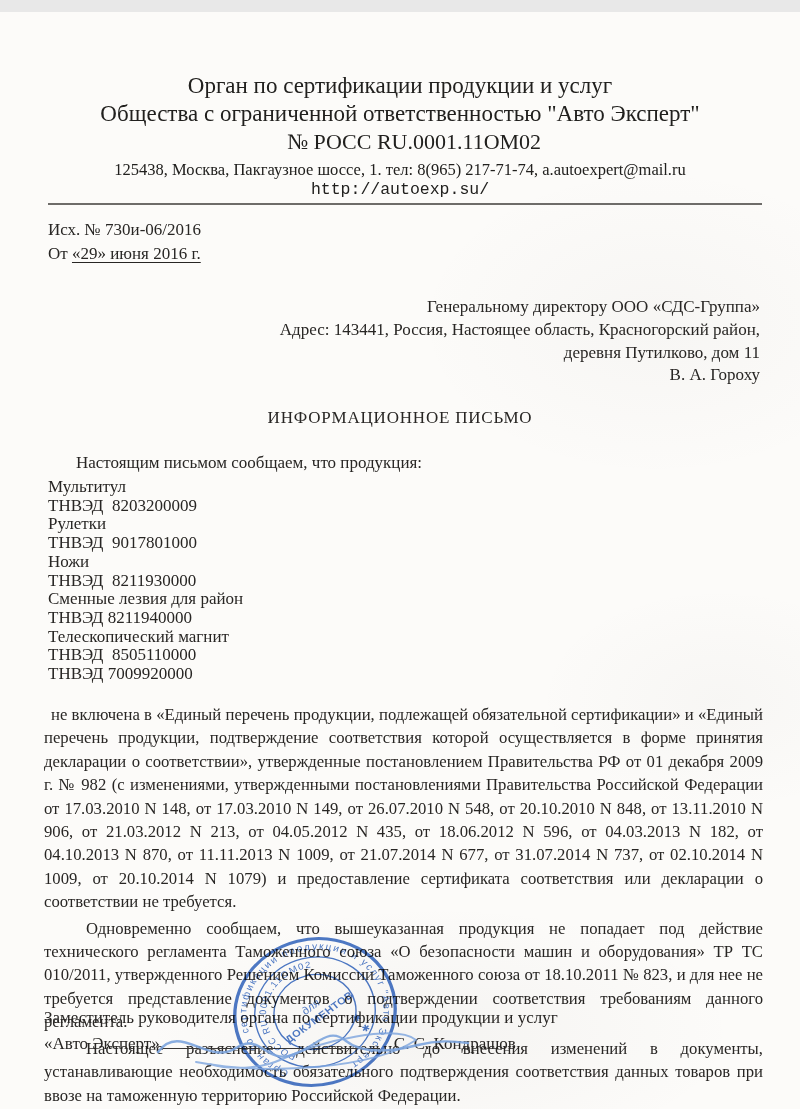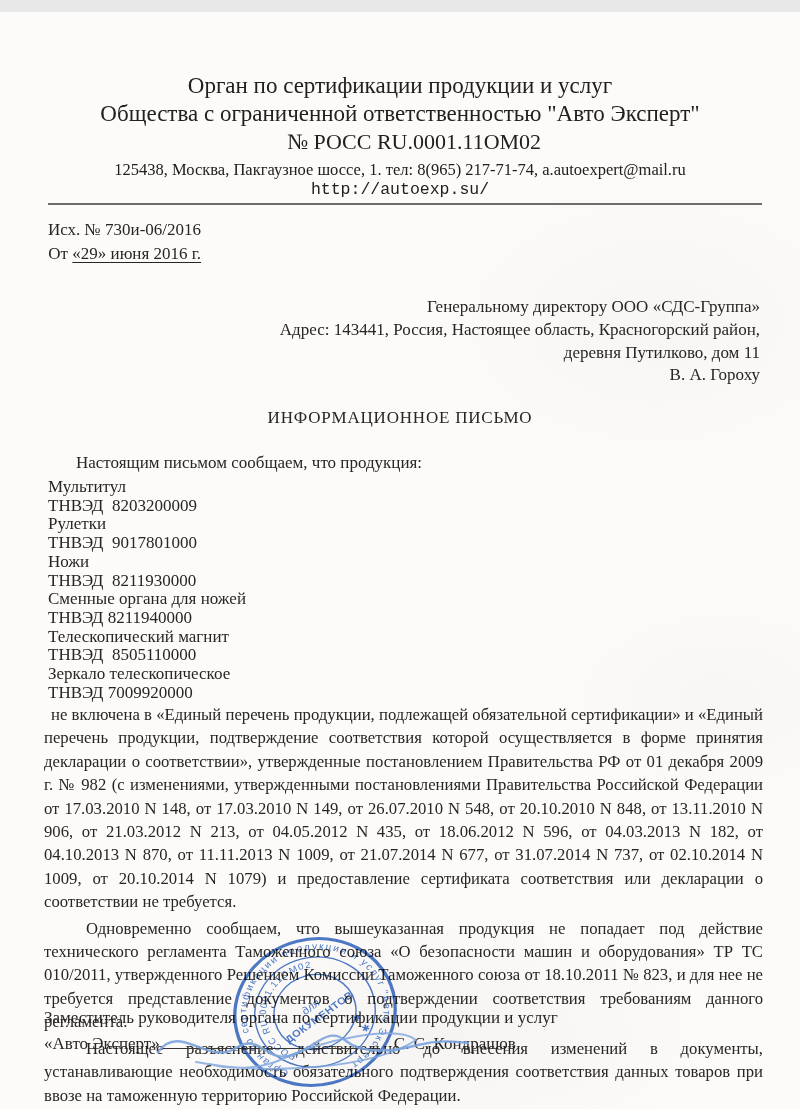--- a/index.html
+++ b/index.html
@@ -12,21 +12,21 @@
       radial-gradient(ellipse 340px 220px at 82% 28%, rgba(120,115,110,0.04), transparent 70%),
       radial-gradient(ellipse 420px 180px at 55% 92%, rgba(120,115,110,0.05), transparent 70%),
       radial-gradient(ellipse 260px 160px at 90% 62%, rgba(120,115,110,0.035), transparent 70%);
   }
   .letterhead { position:absolute; top:60px; left:0; width:100%; text-align:center; color:#21201e; }
   .lh-big   { font-size:23px; line-height:28px; }
   .lh-num   { font-size:22px; line-height:28px;padding-left:28px; }
   .lh-small { font-size:16.5px; line-height:20px; margin-top:4px; }
   .lh-url   { font-size:16.5px; line-height:20px;font-family:Liberation Mono, monospace; }
   .rule { position:absolute; top:191px; left:48px; width:714px; border-top:2px solid #6e6c69; }
-  .ref { position:absolute; top:206px; left:48px; font-size:17px; line-height:23.5px;text-align:right; }
+  .ref { position:absolute; top:206px; left:48px; font-size:17px; line-height:23.5px; }
   .u { text-decoration:underline; text-underline-offset:3px; }
   .recipient { position:absolute; top:284px; right:40px; width:540px; text-align:right;
                font-size:17px; line-height:22.8px; }
   .title { position:absolute; top:396px; left:0; width:100%; text-align:center;
            font-size:17px; letter-spacing:0.8px; }
   .intro { position:absolute; top:441px; left:48px; font-size:17px; text-indent:28px; }
   .products { position:absolute; top:466px; left:48px; font-size:17px; line-height:18.7px; }
   .products div { white-space:pre; }
   .paras { position:absolute; top:691px; left:44px; width:719px;
            font-size:16.7px; line-height:23.4px; text-align:justify; }
@@ -82,25 +82,24 @@
 
   <div class="intro">Настоящим письмом сообщаем, что продукция:</div>
 
   <div class="products">
     <div>Мультитул</div>
     <div>ТНВЭД  8203200009</div>
     <div>Рулетки</div>
     <div>ТНВЭД  9017801000</div>
     <div>Ножи</div>
     <div>ТНВЭД  8211930000</div>
-    <div>Сменные органа для ножей</div>
+    <div>Сменные лезвия для район</div>
     <div>ТНВЭД 8211940000</div>
     <div>Телескопический магнит</div>
     <div>ТНВЭД  8505110000</div>
-    <div>Зеркало телескопическое</div>
     <div>ТНВЭД 7009920000</div>
   </div>
 
   <div class="paras">
     <p class="p-first">не включена в «Единый перечень продукции, подлежащей обязательной сертификации» и «Единый перечень продукции, подтверждение соответствия которой осуществляется в форме принятия декларации о соответствии», утвержденные постановлением Правительства РФ от 01 декабря 2009 г. № 982 (с изменениями, утвержденными постановлениями Правительства Российской Федерации от 17.03.2010 N 148, от 17.03.2010 N 149, от 26.07.2010 N 548, от 20.10.2010 N 848, от 13.11.2010 N 906, от 21.03.2012 N 213, от 04.05.2012 N 435, от 18.06.2012 N 596, от 04.03.2013 N 182, от 04.10.2013 N 870, от 11.11.2013 N 1009, от 21.07.2014 N 677, от 31.07.2014 N 737, от 02.10.2014 N 1009, от 20.10.2014 N 1079) и предоставление сертификата соответствия или декларации о соответствии не требуется.</p>
     <p class="p-ind">Одновременно сообщаем, что вышеуказанная продукция не попадает под действие технического регламента Таможенного союза «О безопасности машин и оборудования» ТР ТС 010/2011, утвержденного Решением Комиссии Таможенного союза от 18.10.2011 № 823,  и для нее не требуется представление документов о подтверждении соответствия требованиям данного регламента.</p>
     <p class="p-ind">Настоящее разъяснение действительно до внесения изменений в документы, устанавливающие необходимость обязательного подтверждения соответствия данных товаров при ввозе на таможенную территорию Российской Федерации.</p>
   </div>
 
   <div class="sig">

